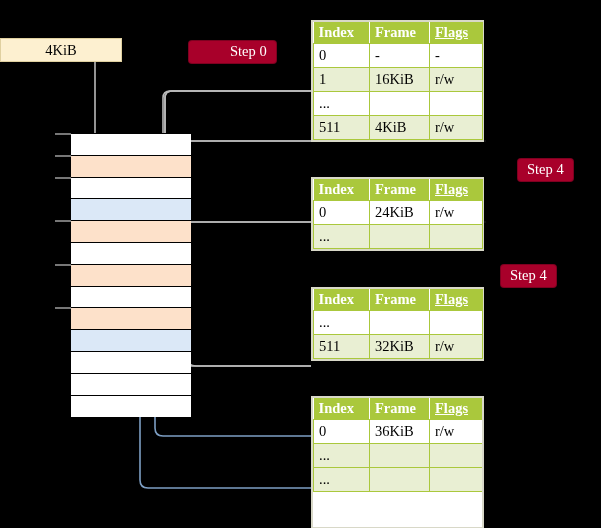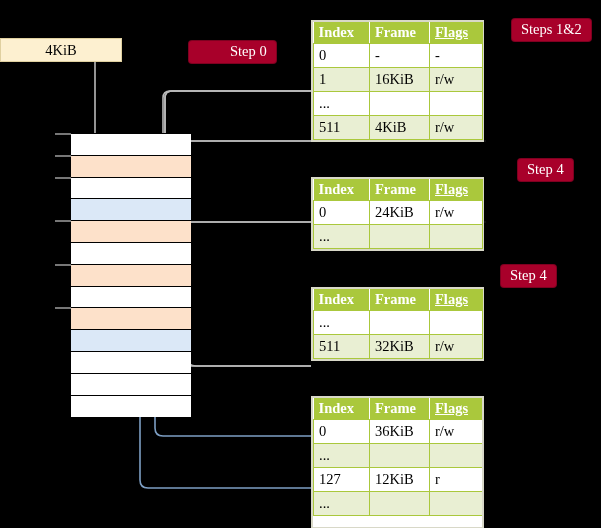--- a/index.html
+++ b/index.html
@@ -140,21 +140,20 @@
       <line x1="481" y1="141" x2="486" y2="141"></line>
       <line x1="481" y1="222" x2="486" y2="222"></line>
     </g>
   </svg>
 
   <div id="kbox">
     <span>4KiB</span>
   </div>
 
   <div class="badge" id="b0">Step 0</div>
-  <div class="badge" id="b12">Steps 1&amp;2</div>
   <div class="badge" id="b3">Step 4</div>
   <div class="badge" id="b4">Step 4</div>
 
   <div id="mem">
       <div class="mrow m-white" style="top: 0px;"></div>
       <div class="mrow m-orange" style="top: 21.8px;"></div>
       <div class="mrow m-white" style="top: 43.6px;"></div>
       <div class="mrow m-blue" style="top: 65.4px;"></div>
       <div class="mrow m-orange" style="top: 87.2px;"></div>
       <div class="mrow m-white" style="top: 109px;"></div>
@@ -279,25 +278,20 @@
           <tr class="odd">
             <td>0</td>
             <td>36KiB</td>
             <td>r/w</td>
           </tr>
           <tr class="even">
             <td>...</td>
             <td></td>
             <td></td>
           </tr>
-          <tr class="odd">
-            <td>127</td>
-            <td>12KiB</td>
-            <td>r</td>
-          </tr>
           <tr class="even">
             <td>...</td>
             <td></td>
             <td></td>
           </tr>
         </tbody>
       </table>
     </div>
 
 <div class="tick" style="left: 55px; top: 133px;"></div>

